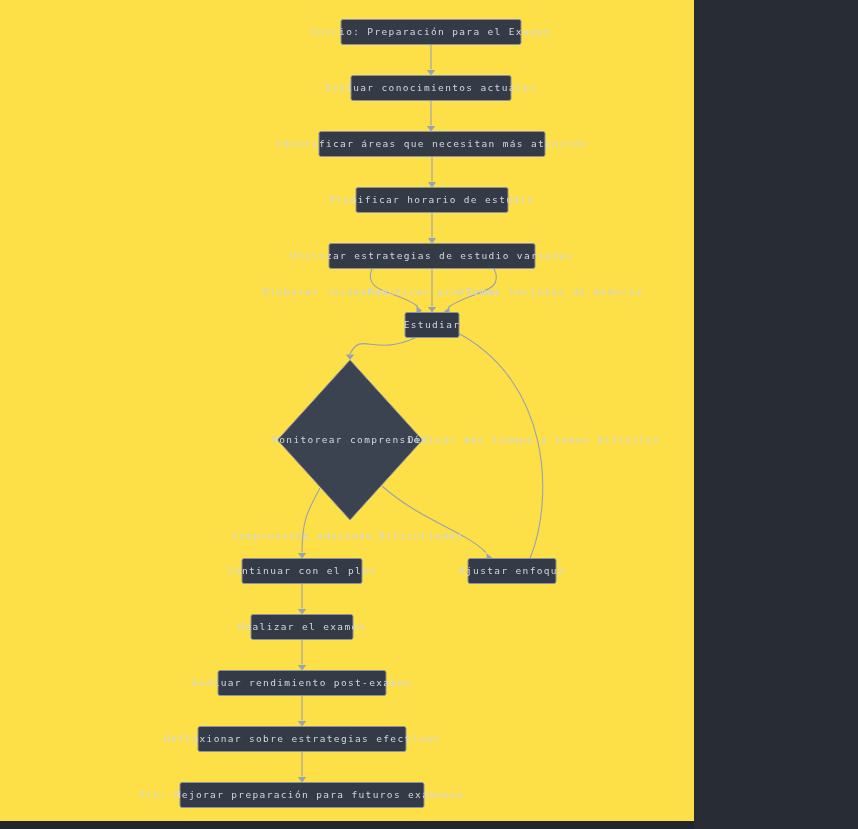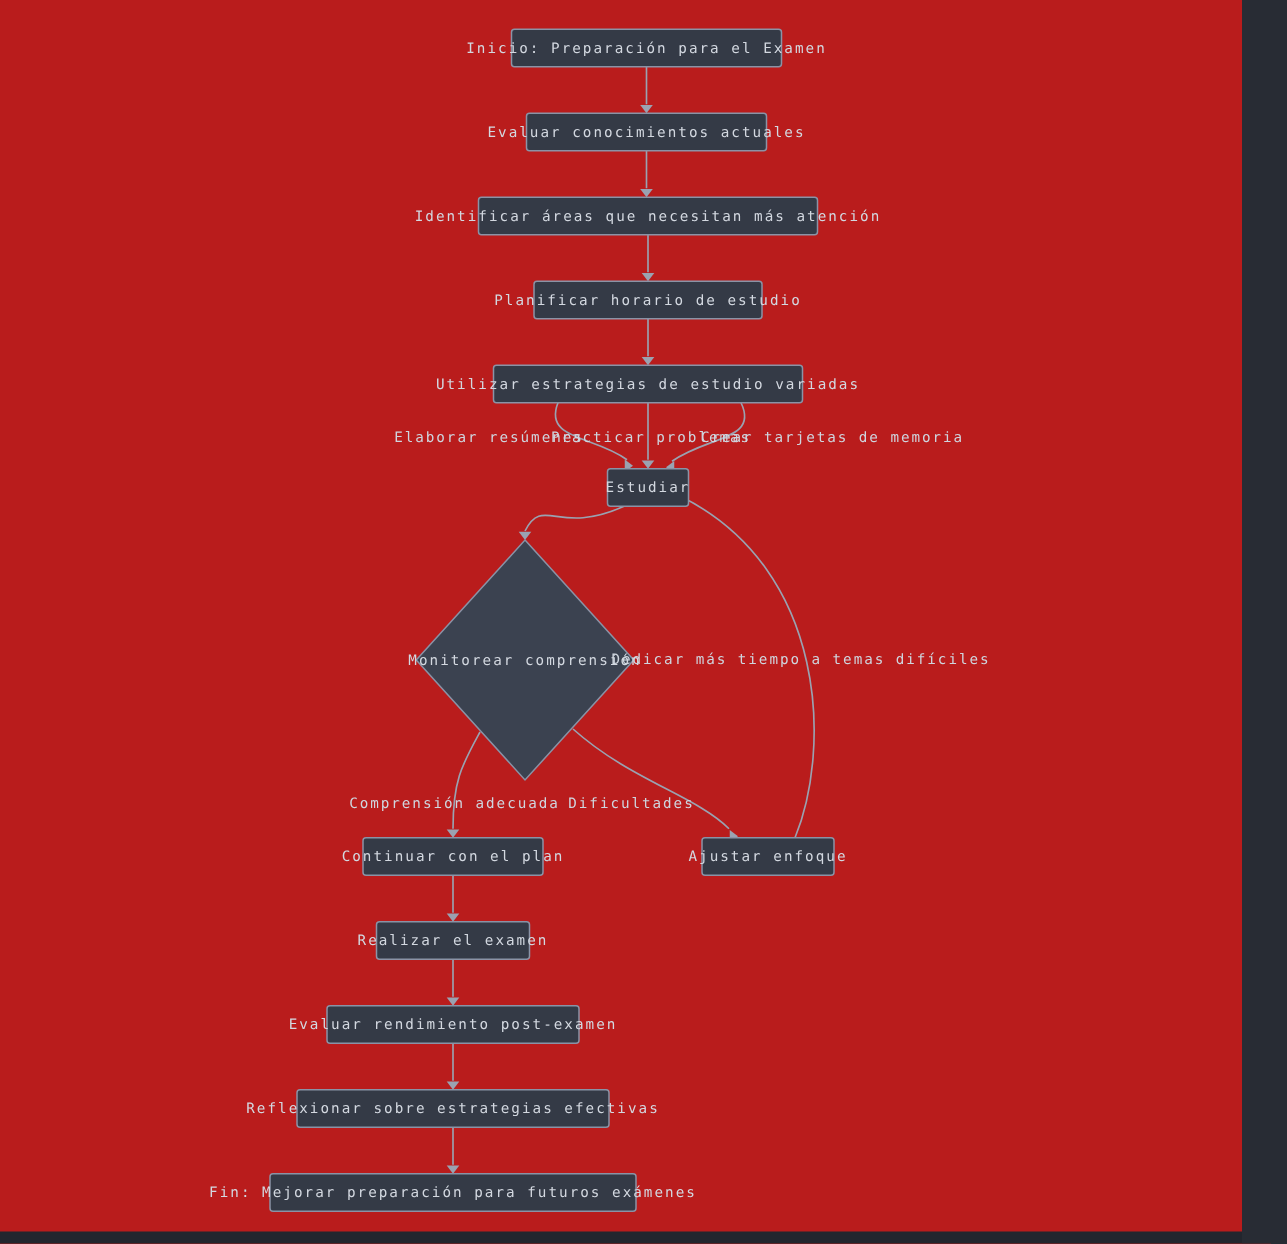--- a/index.html
+++ b/index.html
@@ -2,23 +2,23 @@
 <html><head>
 <meta charset="utf-8">
 <style>
   html, body {
     margin: 0;
     padding: 0;
     background: #282c34;
   }
   #page {
     position: relative;
-    width: 828px;
+    width: 694px;
     height: 829px;
-    background: #b91c1c;
+    background: #fde047;
     overflow: hidden;
     font-family: "DejaVu Sans Mono", "Liberation Mono", monospace;
   }
   #diagram-svg {
     position: absolute;
     left: 0;
     top: 0;
     width: 858px;
     height: 829px;
   }

